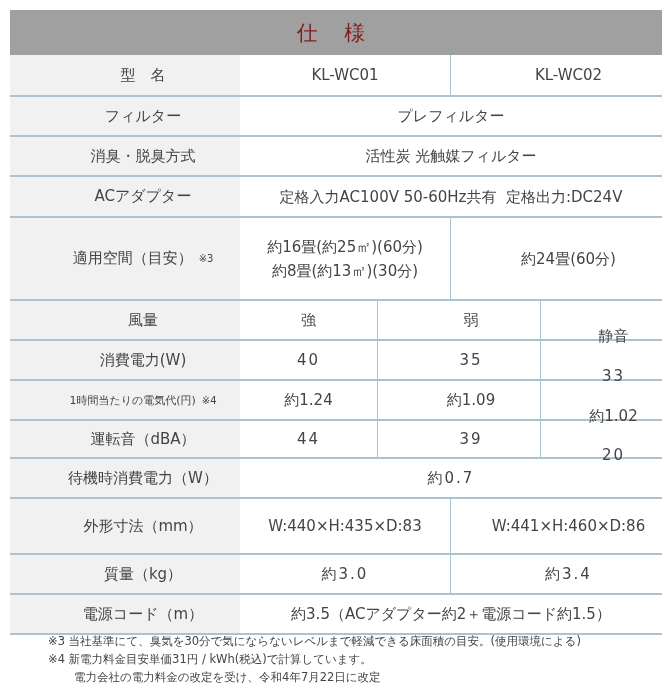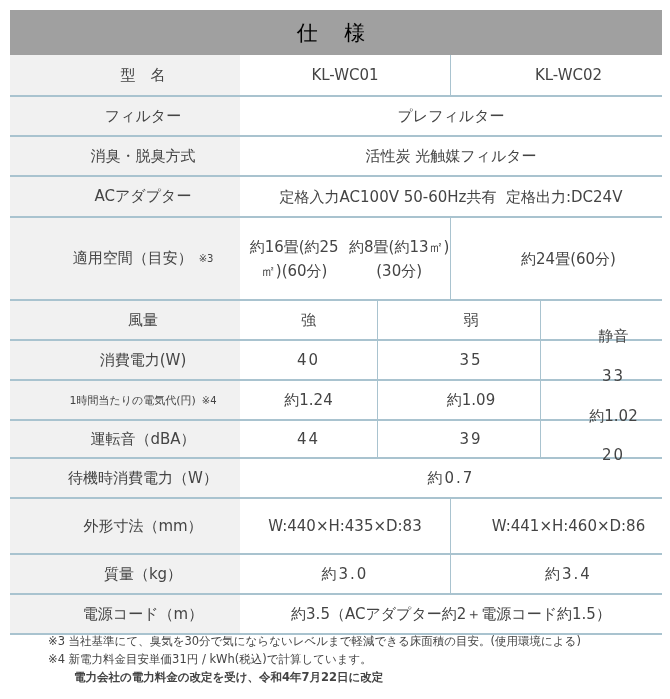--- a/index.html
+++ b/index.html
@@ -1,37 +1,37 @@
 <!DOCTYPE html>
 <html><head>
 <meta charset="utf-8">
 <style>
   html, body { margin:0; padding:0; background:#ffffff; }
   body { width:670px; height:699px; position:relative; overflow:hidden;
          font-family:"DejaVu Sans","Liberation Sans",sans-serif; color:#444; }
   .spec { position:absolute; left:10px; top:10px; width:652px; }
-  .title { height:45px; background:#a0a0a0; color:#000000; font-size:21px;
+  .title { height:45px; background:#a0a0a0; color:#7f1d1d; font-size:21px;
            display:flex; align-items:center; justify-content:center; letter-spacing:10px; }
   .row { display:flex; border-bottom:2px solid #a9c3cf; box-sizing:border-box; }
   .label { width:230px; background:#f1f1f1; display:flex; align-items:center;
            justify-content:center; font-size:15px; color:#444; box-sizing:border-box;padding-left:36px; }
   .vals { flex:1; display:flex;gap:24px; }
   .cell { display:flex; align-items:center; justify-content:center; font-size:15px;
           color:#444; box-sizing:border-box; text-align:center; line-height:24px; }
   .c1 { width:100%; }
   .c2a { width:211px; border-right:1px solid #a9c3cf; }
   .c2b { flex:1; }
   .c3a { width:138px; border-right:1px solid #a9c3cf; }
   .c3b { width:139px; border-right:1px solid #a9c3cf; }
   .c3c { flex:1;margin-top:32px; }
   .sup { font-size:10px; vertical-align:super; margin-left:6px; }
   .small { font-size:11px; }
   .num { letter-spacing:2px; }
   .notes { position:absolute; left:48px; top:632px; font-size:11.5px; color:#444; line-height:18px; }
-  .notes .indent { padding-left:26px;font-weight:bold; }
+  .notes .indent { padding-left:26px; }
 </style>
 </head>
 <body>
 
 <div class="spec">
   <div class="title">仕 様</div>
 
   <div class="row" style="height:42px">
     <div class="label">型　名</div>
     <div class="vals">
@@ -60,21 +60,21 @@
         <div class="cell c1" style="white-space:pre">定格入力AC100V 50-60Hz共有  定格出力:DC24V</div>
       </div>
   </div>
 
   <div class="row" style="height:83px">
     <div class="label">
       <span>適用空間（目安）</span>
       <span class="sup">※3</span>
     </div>
     <div class="vals">
-      <div class="cell c2a" style="flex-direction:row">
+      <div class="cell c2a" style="flex-direction:column">
         <div>約16畳(約25㎡)(60分)</div>
         <div>約8畳(約13㎡)(30分)</div>
       </div>
       <div class="cell c2b">約24畳(60分)</div>
     </div>
   </div>
 
   <div class="row" style="height:40px">
     <div class="label">風量</div>
     <div class="vals">

